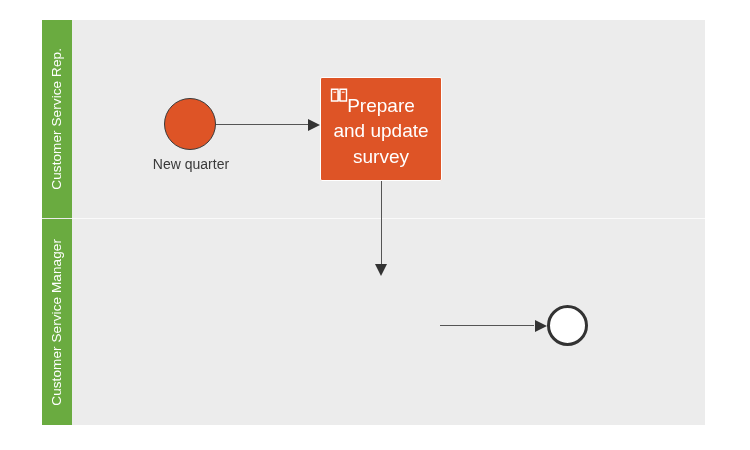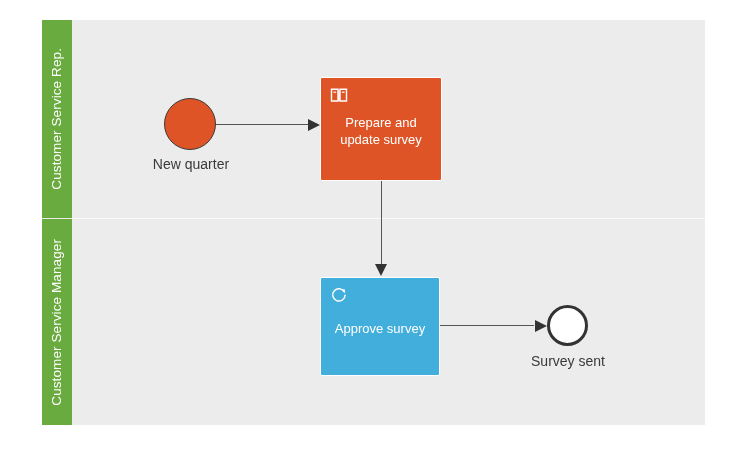--- a/index.html
+++ b/index.html
@@ -111,21 +111,21 @@
   
   .task {
     position: absolute;
     box-sizing: border-box;
     border-radius: 2px;
     display: flex;
     align-items: center;
     justify-content: center;
     text-align: center;
     color: #ffffff;
-    font-size: 13px;
+    font-size: 19px;
     line-height: 1.32;
     padding: 6px 10px 2px 10px;
   }
   .task-prepare {
     left: 320px;
     top: 77px;
     width: 122px;
     height: 104px;
     background: #de5426;
     border: 1px solid #ffffff;
@@ -226,29 +226,19 @@
         <line x1="4.4" y1="7.2" x2="7.2" y2="7.2" stroke="#ffffff" stroke-width="1.1"></line>
         <line x1="12.8" y1="7.2" x2="15.6" y2="7.2" stroke="#ffffff" stroke-width="1.1"></line>
       </svg>
     </span>
     <span class="task-text">Prepare and update survey</span>
   </div>
 
   <div class="conn conn-line-v flow2-line"></div>
   <div class="arrowhead arrow-down flow2-head"></div>
 
-  <div class="task task-approve">
-    <span class="task-marker">
-      <svg width="20" height="20" viewBox="0 0 20 20" aria-hidden="true">
-        <path d="M15.4 7.0 A6.2 6.2 0 1 0 16.1 10.2" fill="none" stroke="#ffffff" stroke-width="1.5" stroke-linecap="round"></path>
-        <path d="M12.6 4.6 L15.9 4.3 L15.6 7.7 Z" fill="#ffffff"></path>
-      </svg>
-    </span>
-    <span class="task-text">Approve survey</span>
-  </div>
 
   <div class="conn conn-line-h flow3-line"></div>
   <div class="arrowhead arrow-right flow3-head"></div>
 
   <div class="event event-end"></div>
-  <div class="event-label label-survey-sent">Survey sent</div>
 
 </div>
 
 </body></html>

